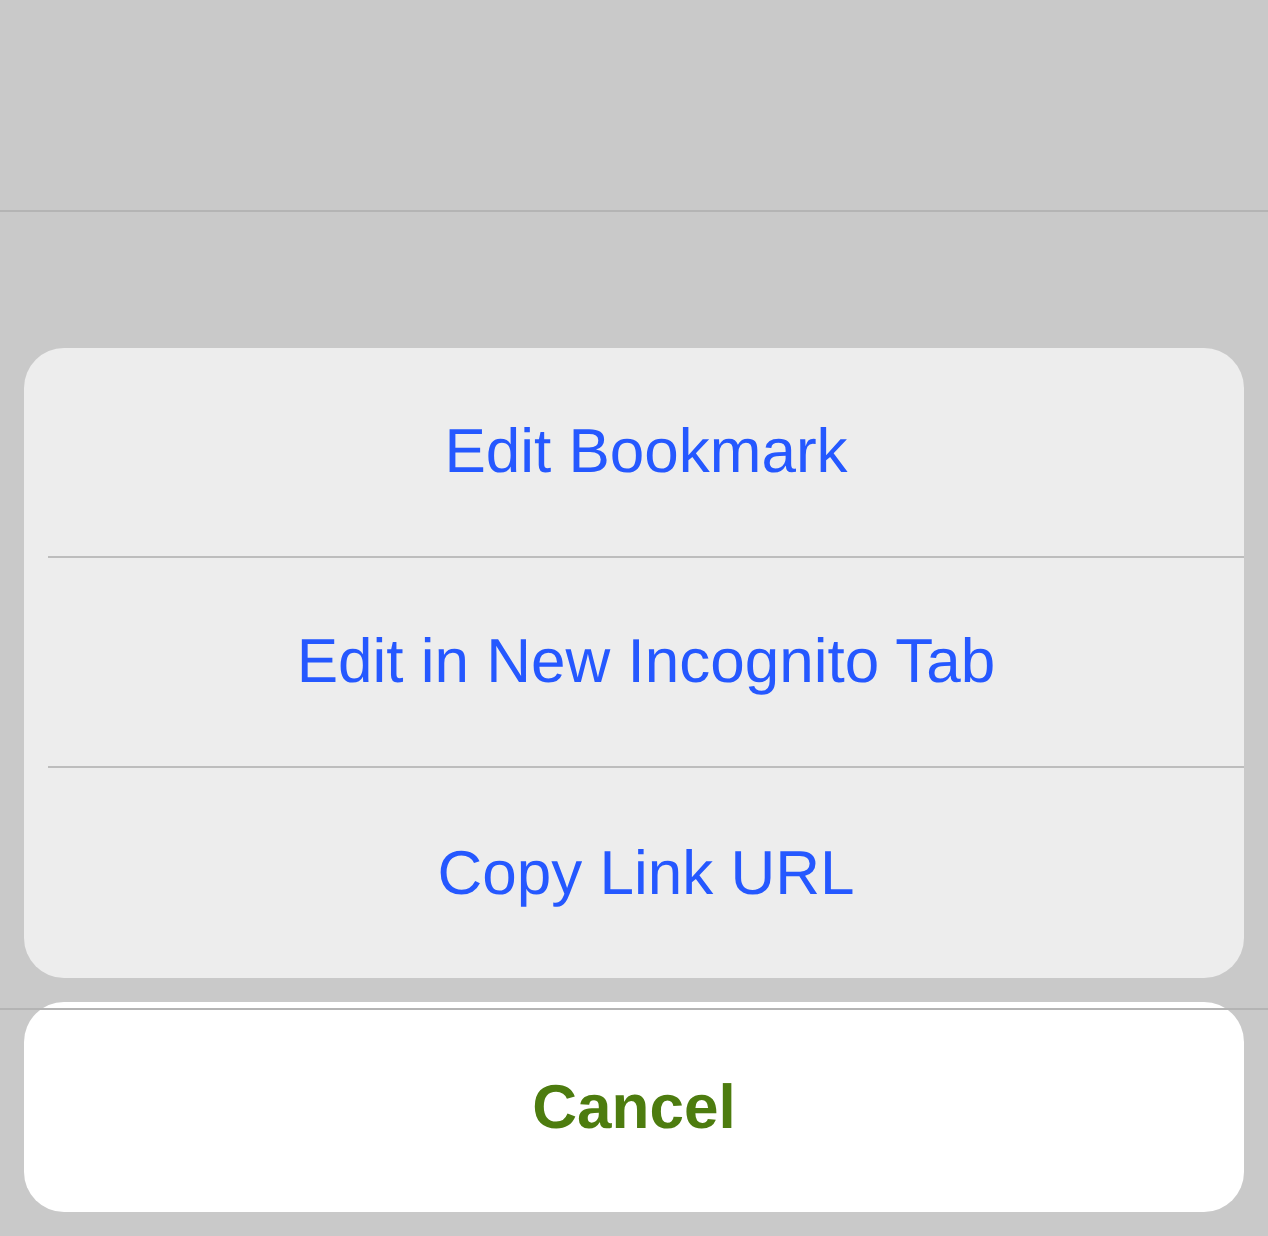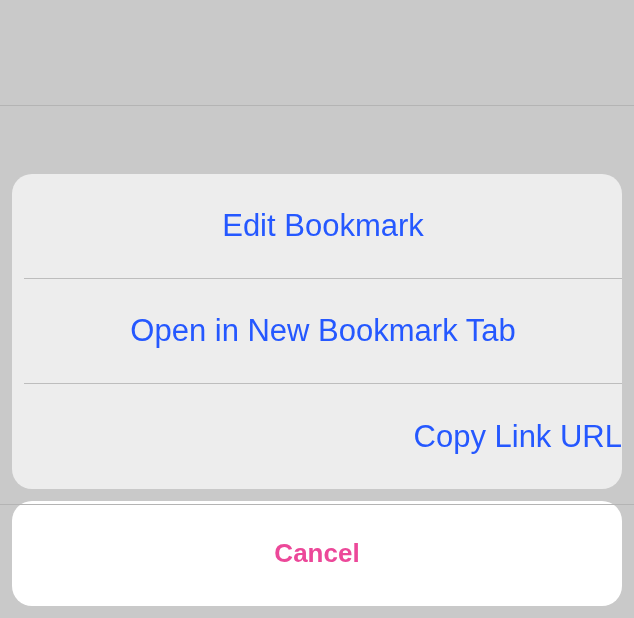--- a/index.html
+++ b/index.html
@@ -28,42 +28,41 @@
     .action-item {
       height: 105px;
       display: flex;
       align-items: center;
       justify-content: center;
       border-bottom: 1px solid #bdbdbd;
       cursor: pointer;
     }
     .action-item:last-child {
       border-bottom: none;
-      justify-content: flex-end;
     }
     .action-label {
       color: #2558ff;
       font-size: 31px;
       font-weight: 400;
     }
     .cancel-group {
       background-color: #ffffff;
       border-radius: 20px;
       overflow: hidden;
     }
     .cancel-item {
       height: 105px;
       display: flex;
       align-items: center;
       justify-content: center;
       cursor: pointer;
     }
     .cancel-label {
-      color: #ec4899;
-      font-size: 26px;
+      color: #4d7c0f;
+      font-size: 31px;
       font-weight: 600;
     }
     .faint-line {
       position: absolute;
       left: 0;
       right: 0;
       height: 1px;
       background-color: #b4b4b4;
     }
   </style>
@@ -71,21 +70,21 @@
 <body>
 
 <div class="faint-line" style="top: 105px;"></div>
 <div class="faint-line" style="top: 504px;"></div>
 
 <div class="actions-group">
   <div class="action-item">
     <span class="action-label">Edit Bookmark</span>
   </div>
   <div class="action-item">
-    <span class="action-label">Open in New Bookmark Tab</span>
+    <span class="action-label">Edit in New Incognito Tab</span>
   </div>
   <div class="action-item">
     <span class="action-label">Copy Link URL</span>
   </div>
 </div>
 
 <div class="cancel-group">
   <div class="cancel-item">
     <span class="cancel-label">Cancel</span>
   </div>

